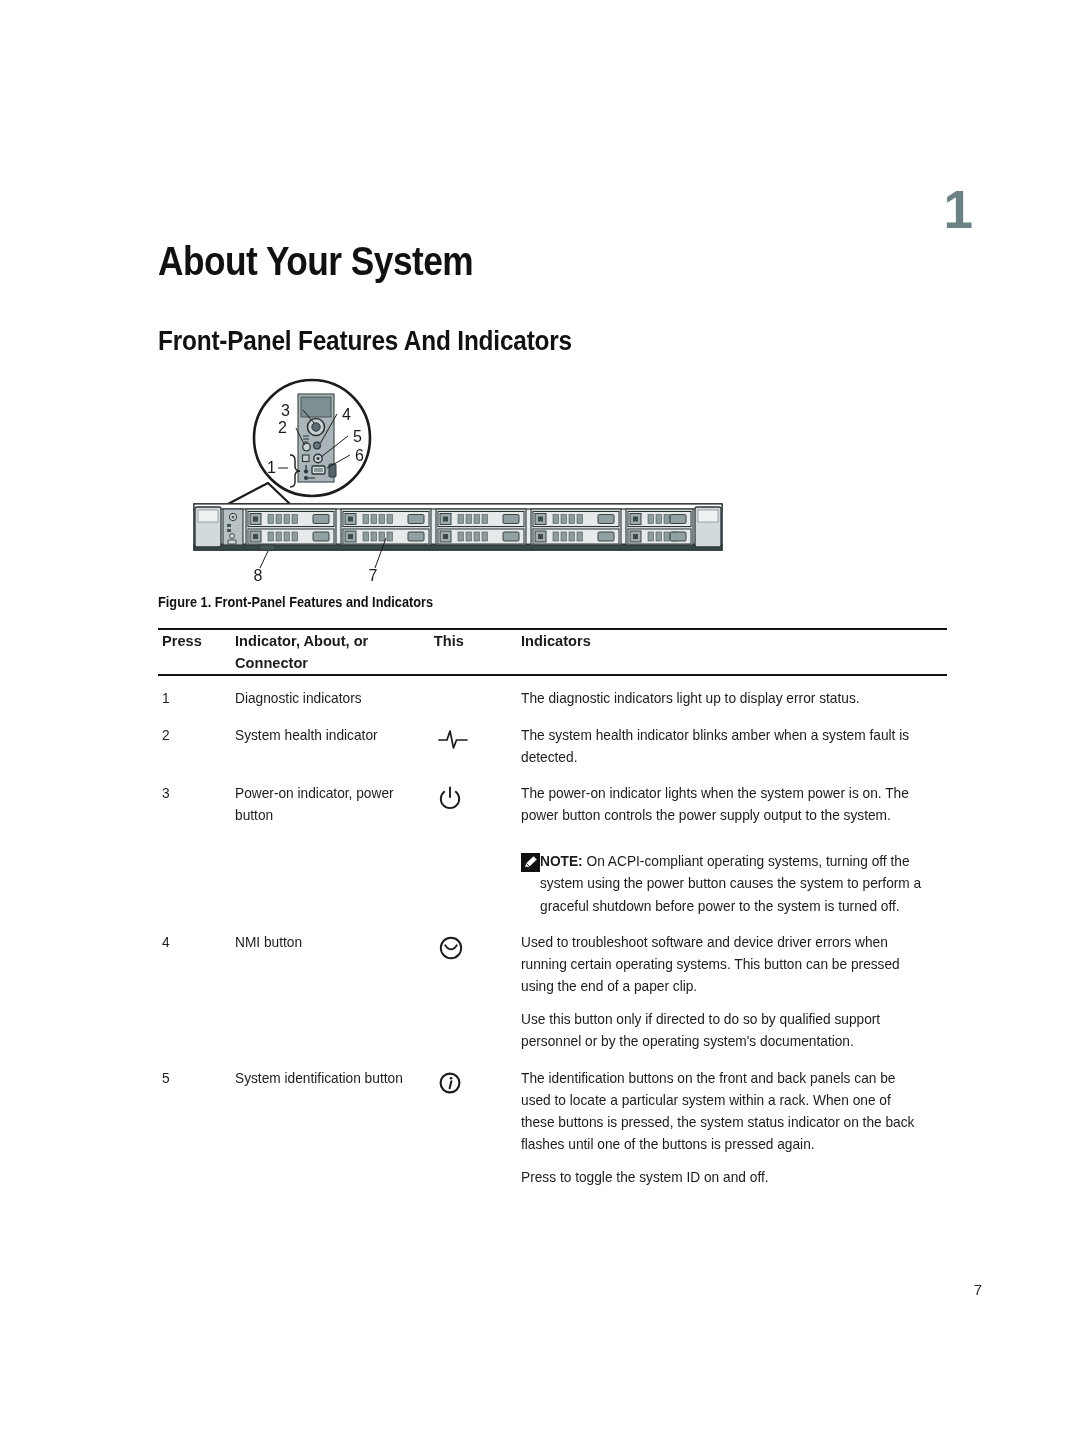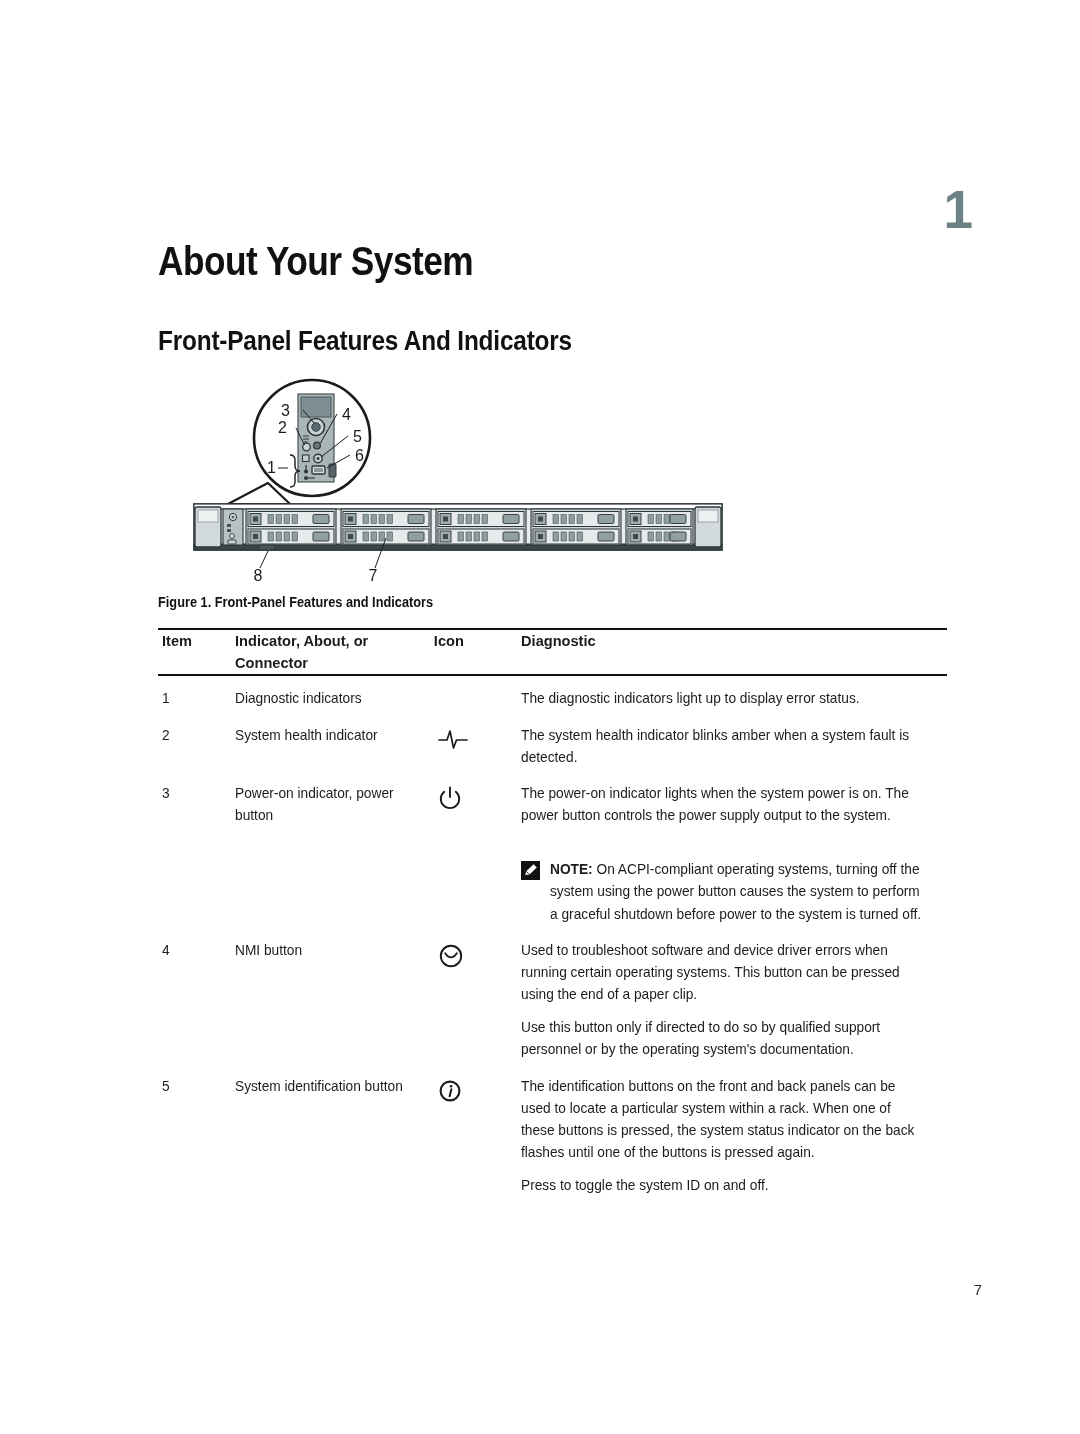--- a/index.html
+++ b/index.html
@@ -121,23 +121,22 @@
   .tbl .c-desc p,
   .tbl .c-item span {
     transform: scaleX(0.94);
     transform-origin: left top;
     display: block;
   }
 
   
   .note {
     display: flex;
-    gap: 10px;
     align-items: flex-start;
-    margin-top: 32px;
+    margin-top: 24px;
   }
   .note-icon {
     flex: 0 0 auto;
     width: 19px; height: 19px;
     background: #111;
     position: relative;
     margin-top: 3px;
   }
   .note-body {
     font-size: 14.6px;
@@ -340,24 +339,24 @@
       <text x="68" y="205" font-family="Liberation Sans, sans-serif" font-size="16" fill="#1b1b1b" text-anchor="middle">8</text>
       <text x="183" y="205" font-family="Liberation Sans, sans-serif" font-size="16" fill="#1b1b1b" text-anchor="middle">7</text>
     </svg>
   </div>
 
   <div class="figure-caption">Figure 1. Front-Panel Features and Indicators</div>
 
   <table class="tbl">
     <tbody>
       <tr class="thead-row rule-top rule-bot">
-        <td class="c-item">Item</td>
+        <td class="c-item">Press</td>
         <td class="c-name">Indicator, About, or Connector</td>
-        <td class="c-icon">Icon</td>
-        <td class="c-desc">Diagnostic</td>
+        <td class="c-icon">This</td>
+        <td class="c-desc">Indicators</td>
       </tr>
 
       <tr class="body-row">
         <td class="c-item">
           <span>1</span>
         </td>
         <td class="c-name">
           <span>Diagnostic indicators</span>
         </td>
         <td class="c-icon"></td>

